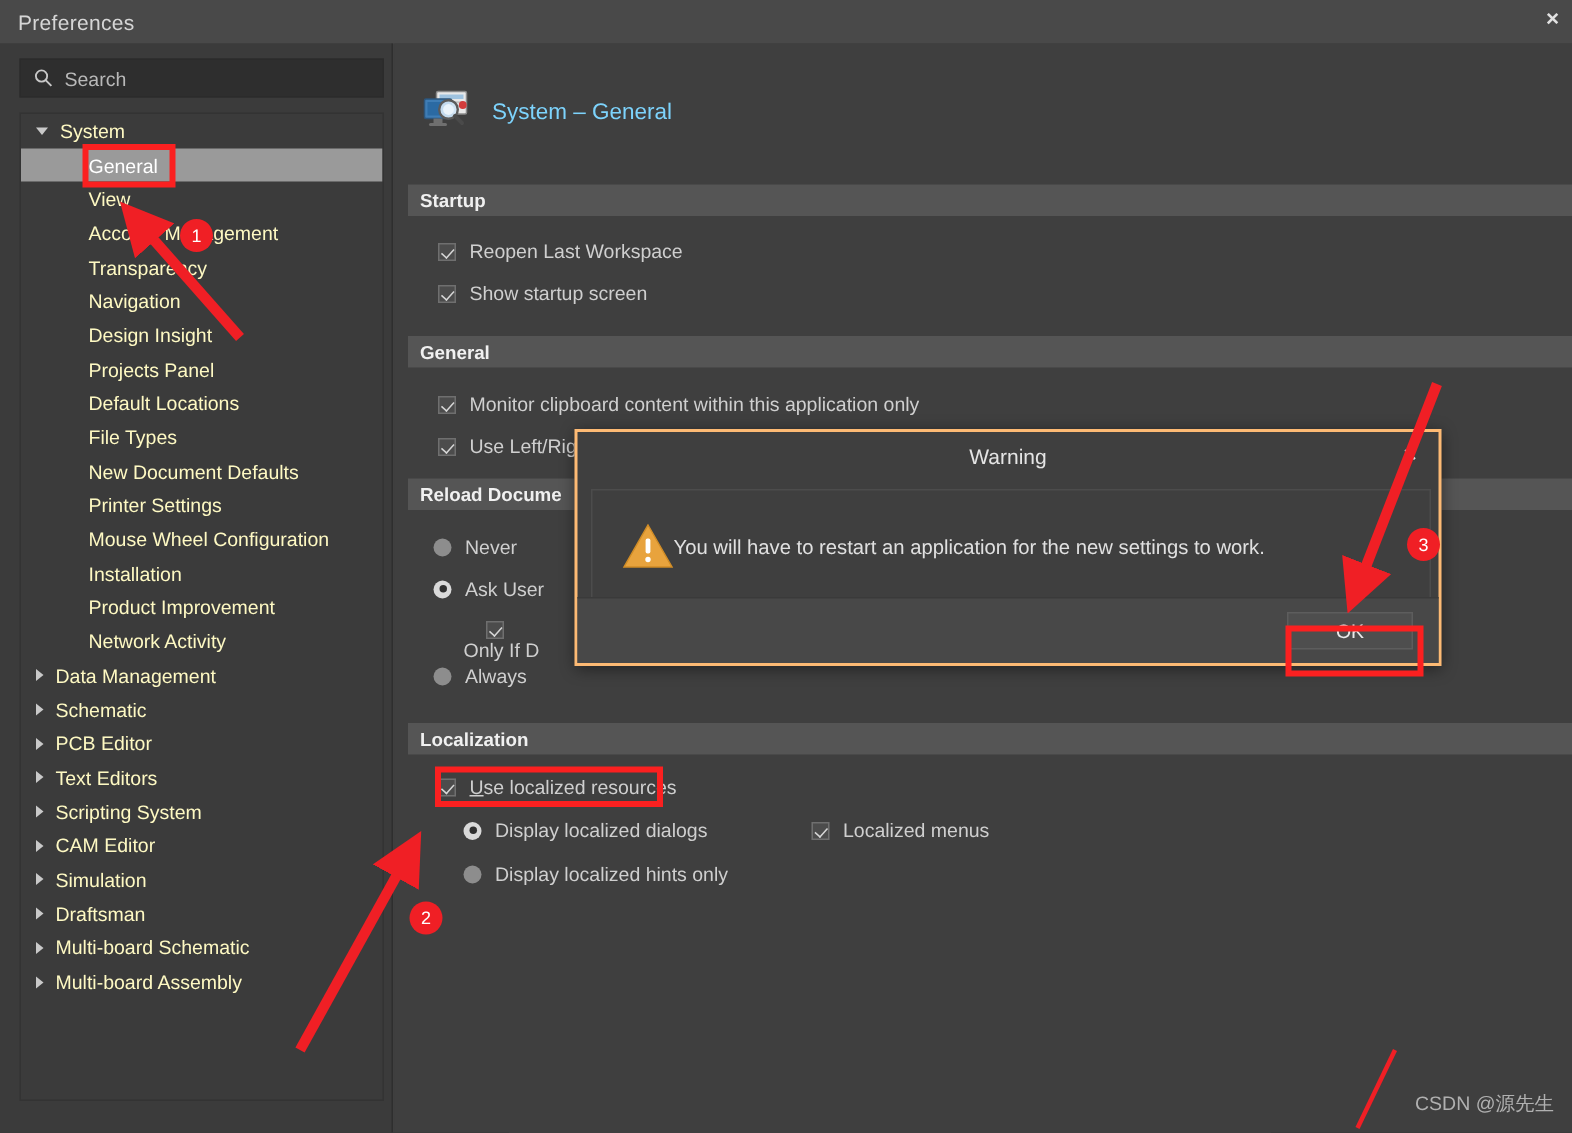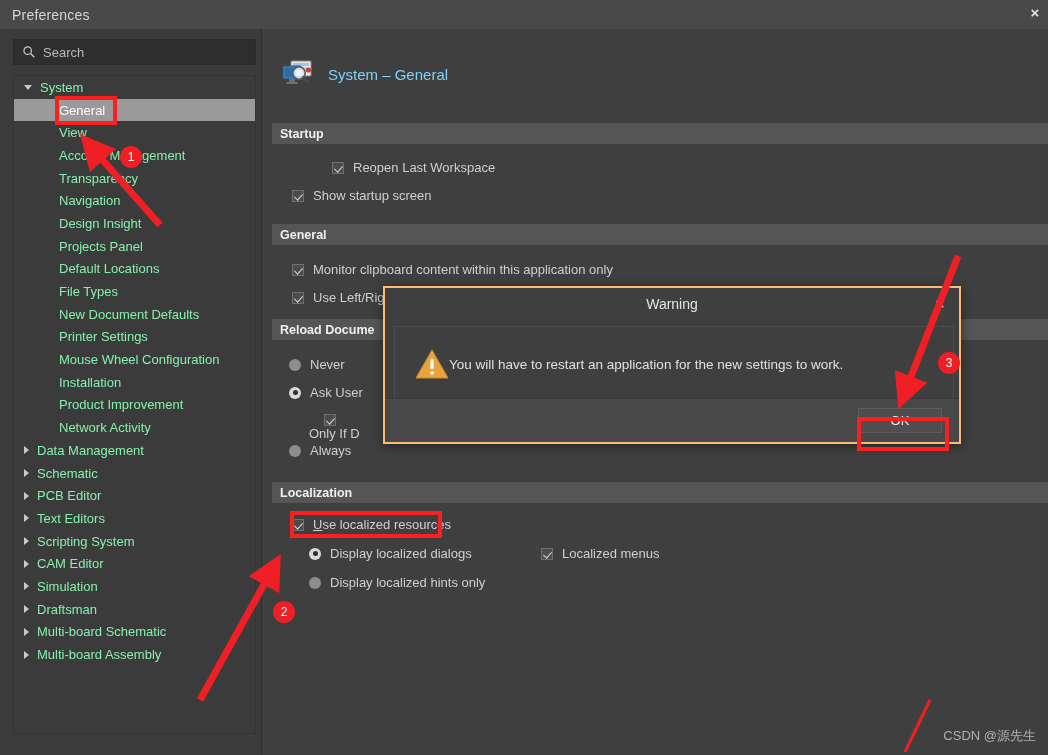--- a/index.html
+++ b/index.html
@@ -57,21 +57,21 @@
     position: absolute; left: 13px; top: 46px;
     width: 243px; height: 659px;
     background: #3b3b3b;
     border: 1px solid #333333;
     overflow: hidden;
   }
   .tree-row {
     position: relative;
     height: 22.7px;
     display: flex; align-items: center;
-    font-size: 13px; color: #86efac;
+    font-size: 13px; color: #fef9c3;
     cursor: default;
     white-space: nowrap;
   }
   .tree-row.root { padding-left: 10px; }
   .tree-row.child { padding-left: 45px; }
   .tree-row.selected {
     background: #9a9a9a; color: #ffffff;
   }
   .caret {
     width: 0; height: 0; flex: 0 0 auto;
@@ -350,21 +350,21 @@
         <rect x="4" y="24" width="12" height="2" rx="1" fill="#6f6f6f"></rect>
         <circle cx="17" cy="15" r="6.2" fill="#cfe4f5" fill-opacity=".92" stroke="#5b5b5b" stroke-width="1.6"></circle>
         <circle cx="17" cy="15" r="3.6" fill="#e9f3fb"></circle>
         <line x1="21.3" y1="19.3" x2="26" y2="24" stroke="#4a4a4a" stroke-width="2.6" stroke-linecap="round"></line>
         <circle cx="26.5" cy="12" r="2.6" fill="#d33b3b"></circle>
       </svg>
       <span class="page-head-title">System – General</span>
     </div>
 
     <div class="section-header" style="top:94px;">Startup</div>
-    <div class="opt-row" style="left:29px; top:131px;margin-left:40px;">
+    <div class="opt-row" style="left:29px; top:131px;">
       <span class="cb checked"></span>
       <span>Reopen Last Workspace</span>
     </div>
     <div class="opt-row" style="left:29px; top:159px;">
       <span class="cb checked"></span>
       <span>Show startup screen</span>
     </div>
 
     <div class="section-header" style="top:195px;">General</div>
     <div class="opt-row" style="left:29px; top:233px;">

